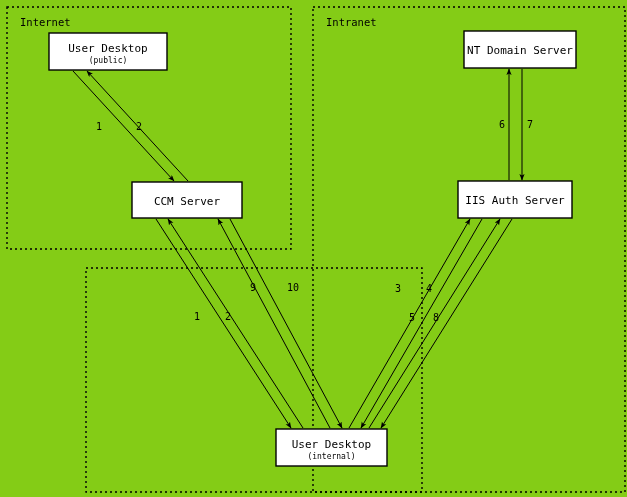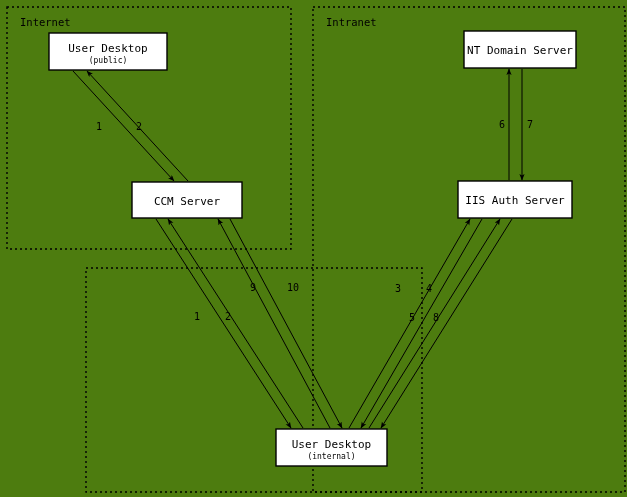--- a/index.html
+++ b/index.html
@@ -4,21 +4,21 @@
 <style>
   html, body {
     margin: 0;
     padding: 0;
     background: #ffffff;
   }
   #canvas {
     position: relative;
     width: 627px;
     height: 497px;
-    background: #4d7c0f;
+    background: #84cc16;
     overflow: hidden;
     font-family: "DejaVu Sans Mono", monospace;
     text-decoration: underline;
   }
   svg#diagram {
     position: absolute;
     left: 0;
     top: 0;
     width: 627px;
     height: 497px;

